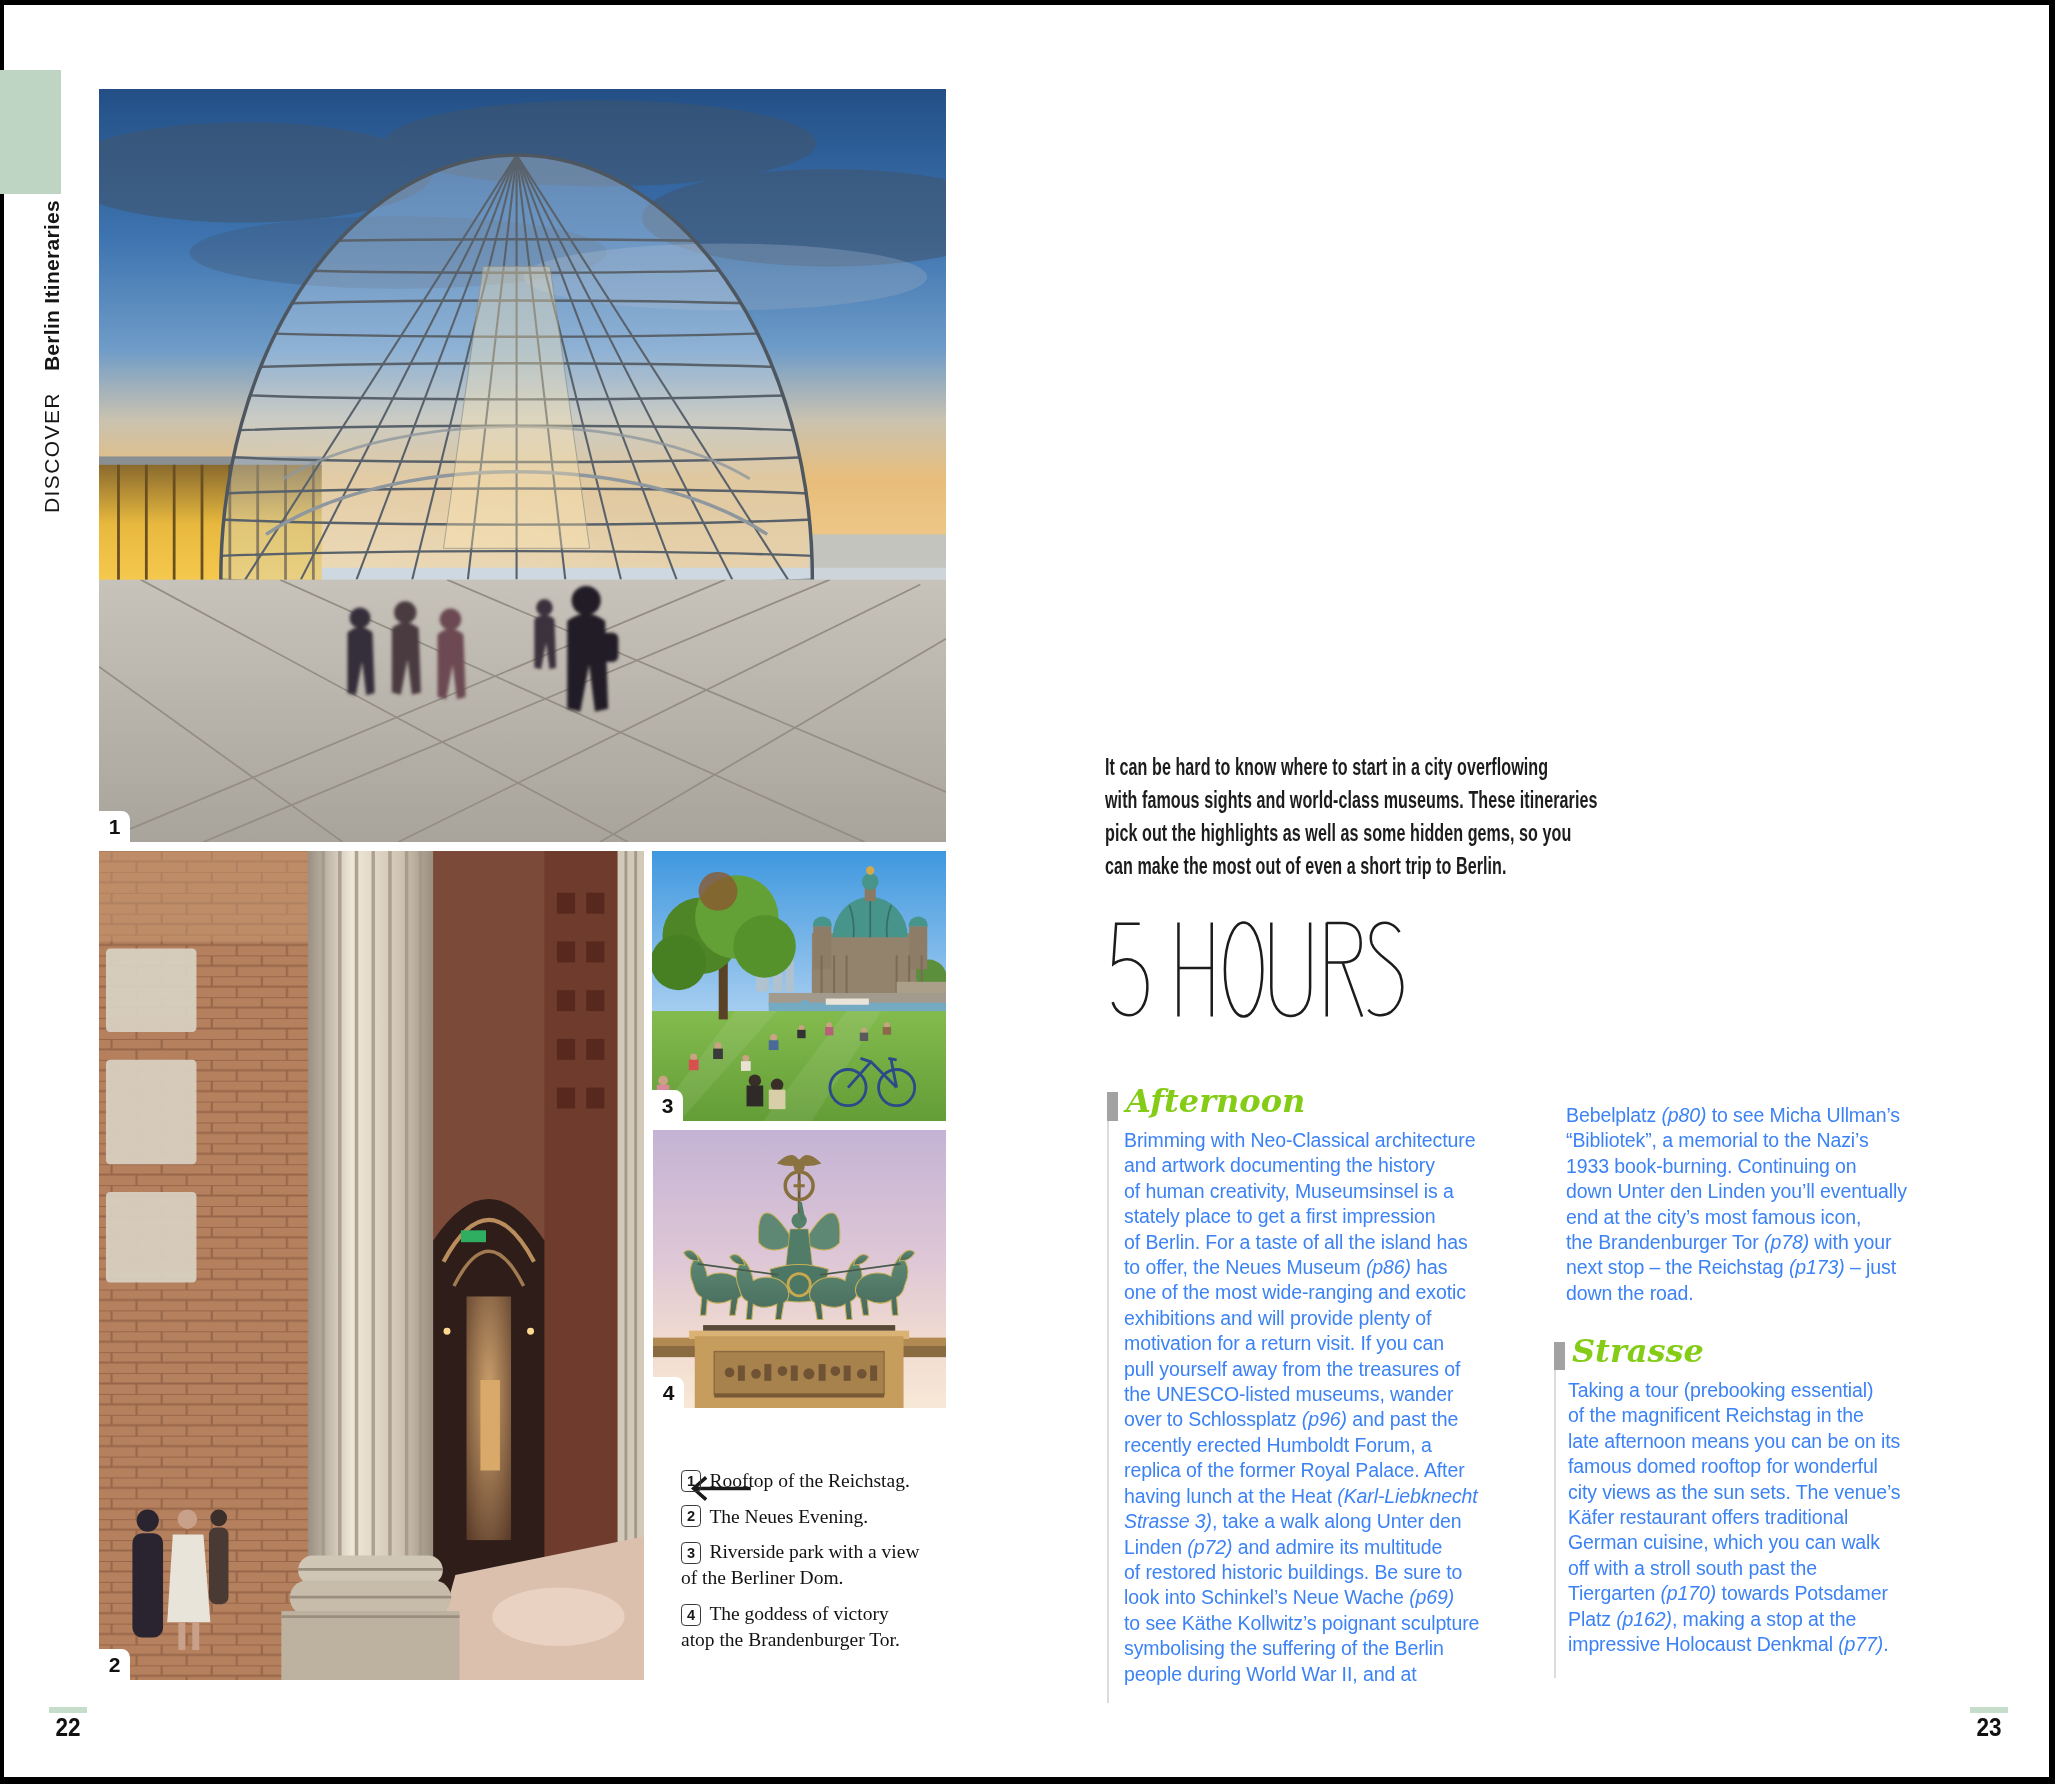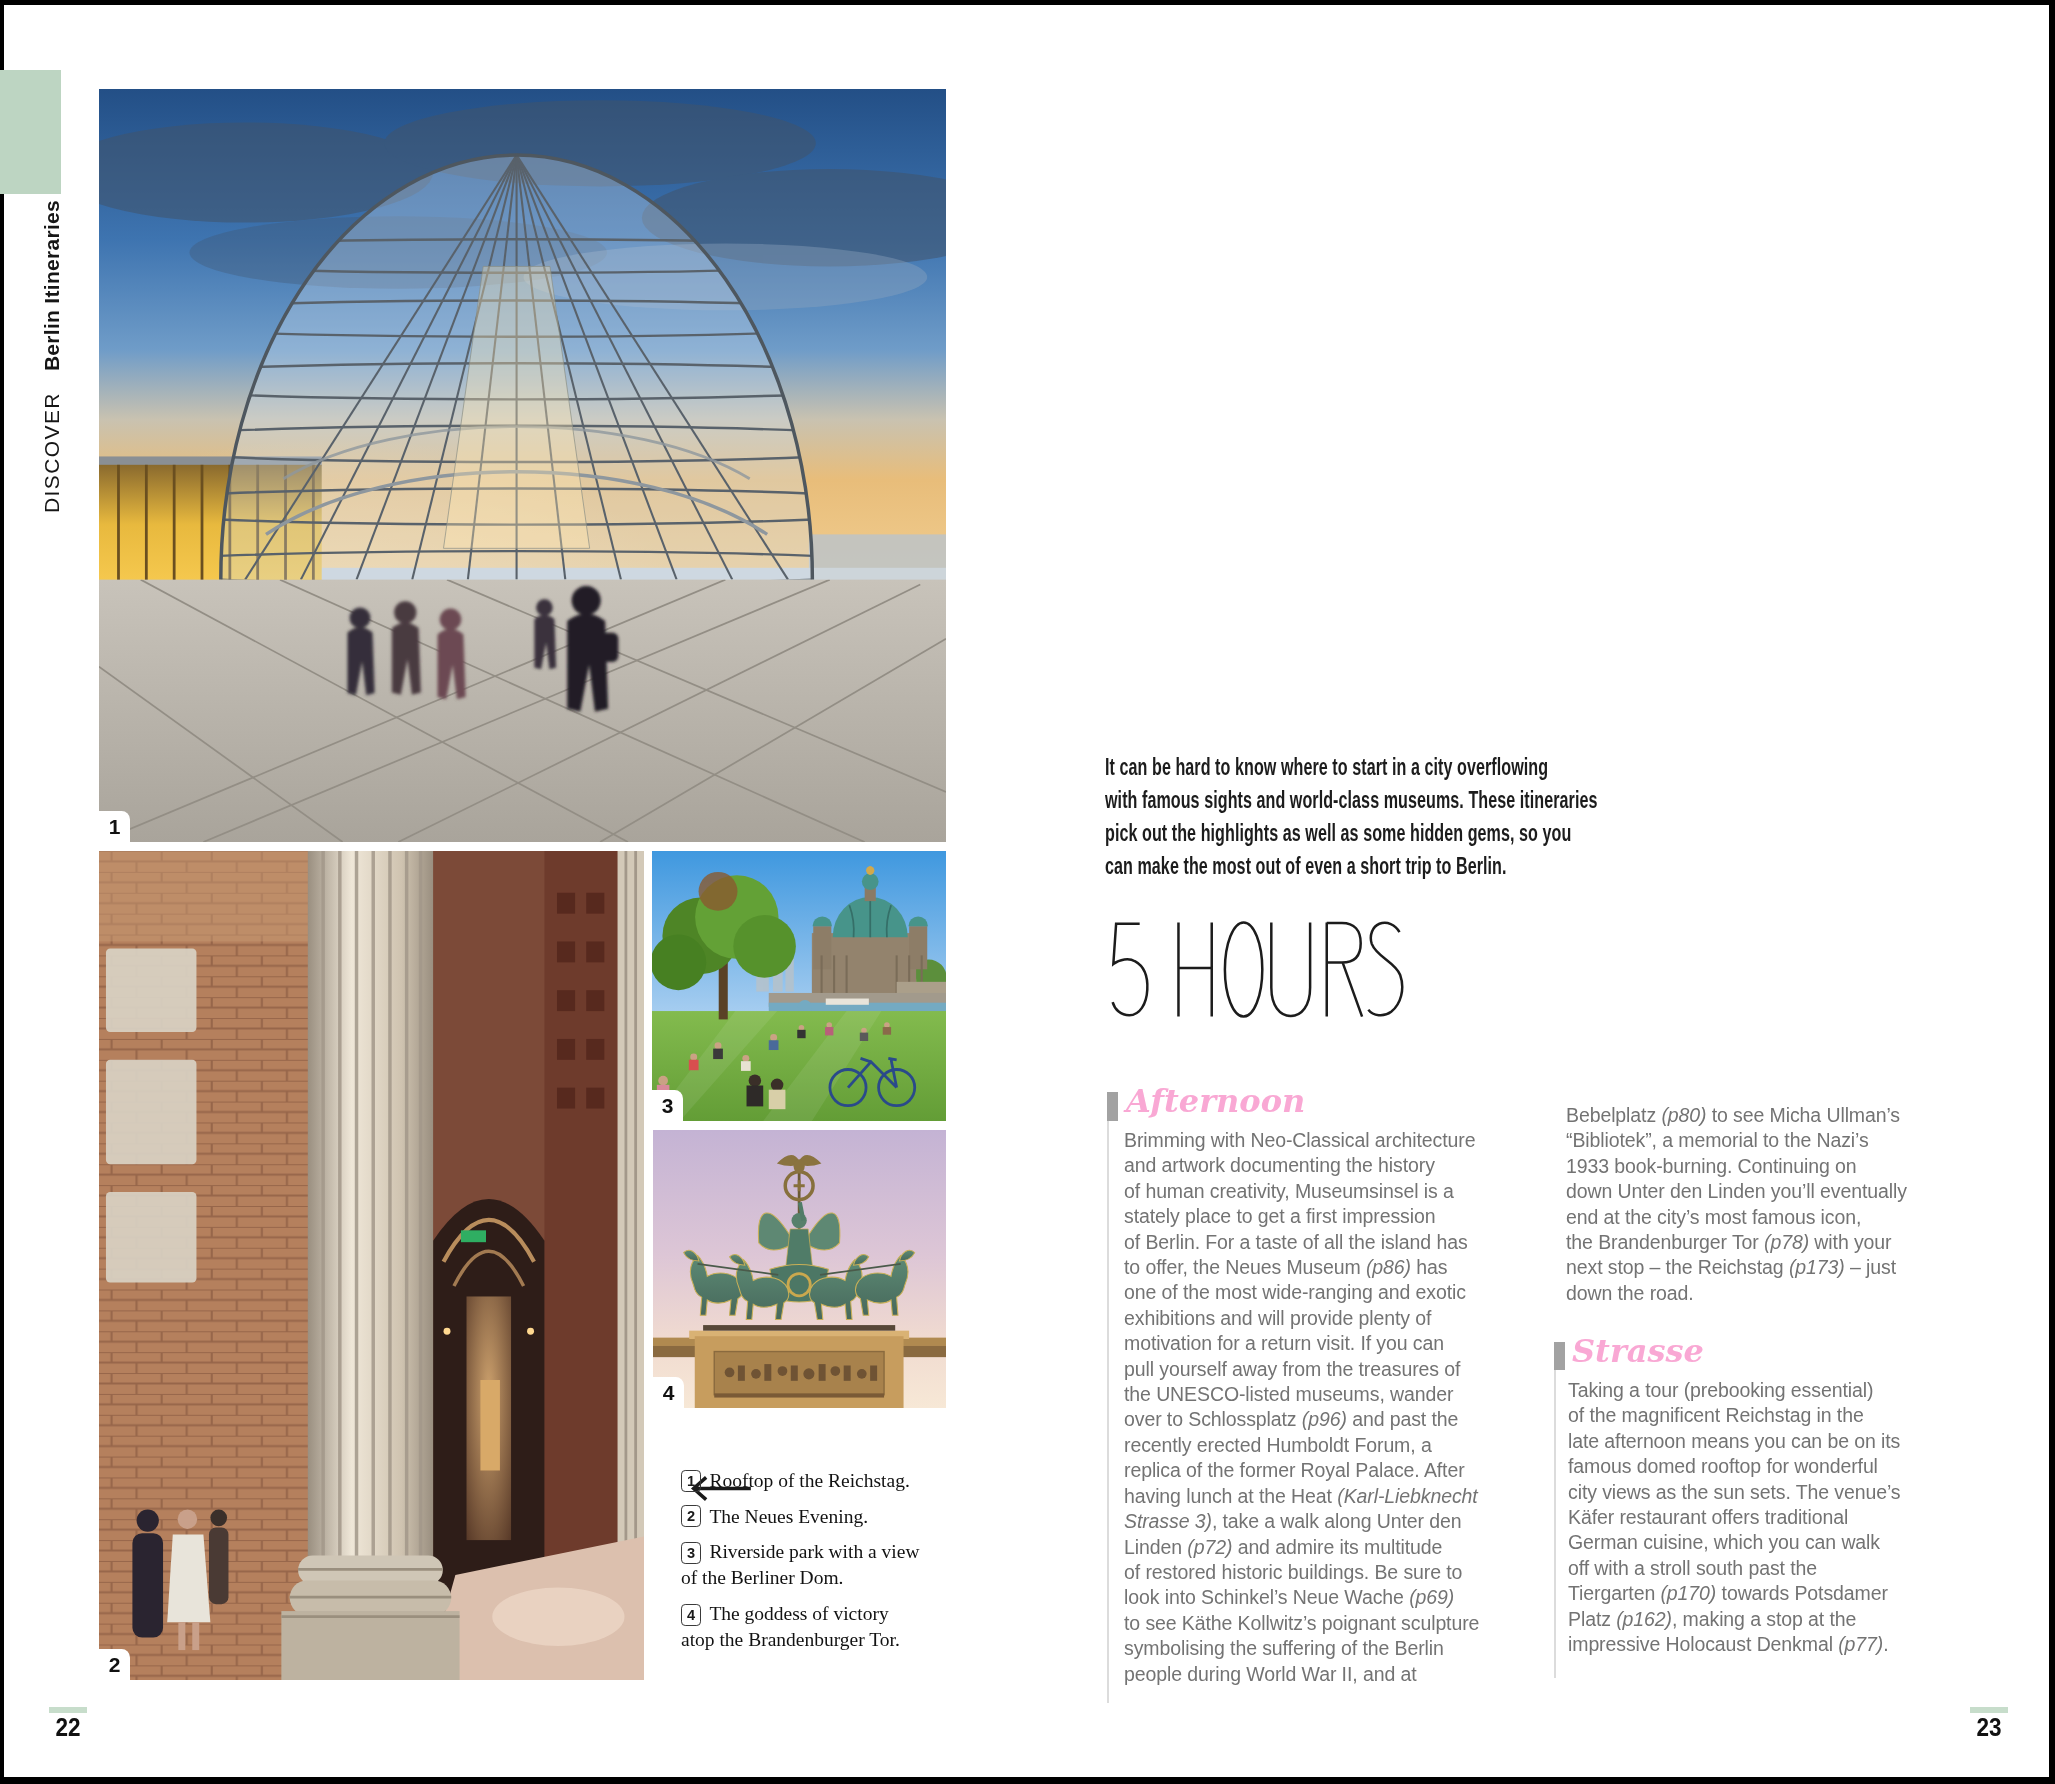--- a/index.html
+++ b/index.html
@@ -37,22 +37,22 @@
     transform:scaleX(.9);transform-origin:center;}
 
   
   .intro{left:1105px;top:750px;transform:scaleX(.66);transform-origin:left top;
     font-weight:700;font-size:24.4px;line-height:33px;color:#1c1c1c;white-space:nowrap;
     letter-spacing:0.1px;}
   .headline-svg{left:1110px;top:921px;width:306px;height:99px;}
   .col-rule{width:2.1px;background:#dcdcdc;}
   .col-bar{width:11px;background:#a2a2a2;}
   .sec-heading{font-family:"DejaVu Serif","Liberation Serif",serif;font-style:italic;
-    font-weight:600;font-size:32px;color:#f9a8d4;line-height:1;}
-  .body-col{font-size:19.5px;line-height:25.4px;color:#737373;white-space:nowrap;
+    font-weight:600;font-size:32px;color:#84cc16;line-height:1;}
+  .body-col{font-size:19.5px;line-height:25.4px;color:#3b82f6;white-space:nowrap;
     letter-spacing:-0.1px;}
   .body-col em{font-style:italic;}
 </style>
 </head>
 <body>
 
 <div class="canvas">
   <div class="sheet"></div>
 
   <div class="abs green-tab" style="background:#bdd5c2;"></div>

